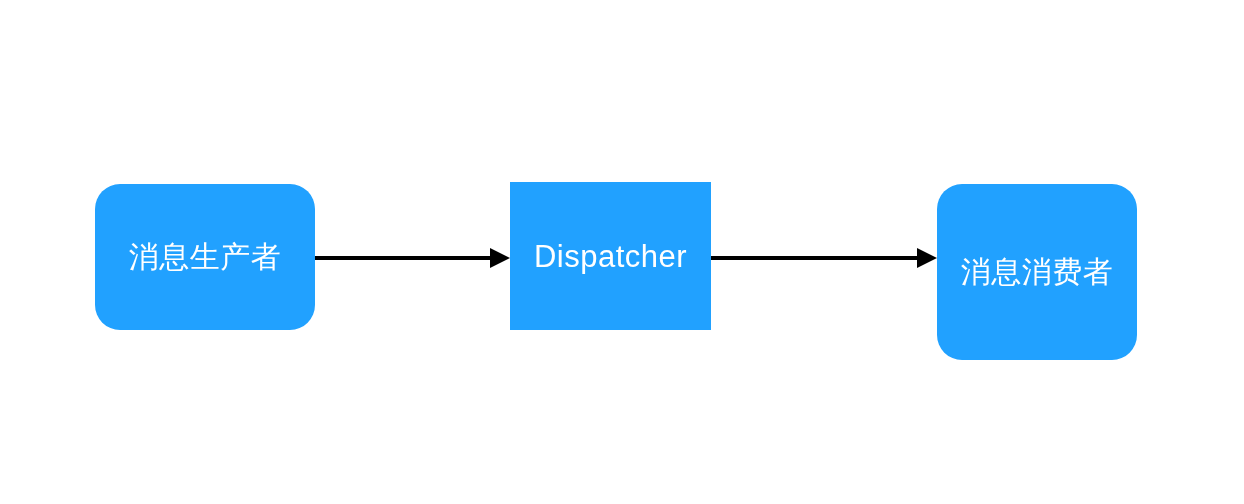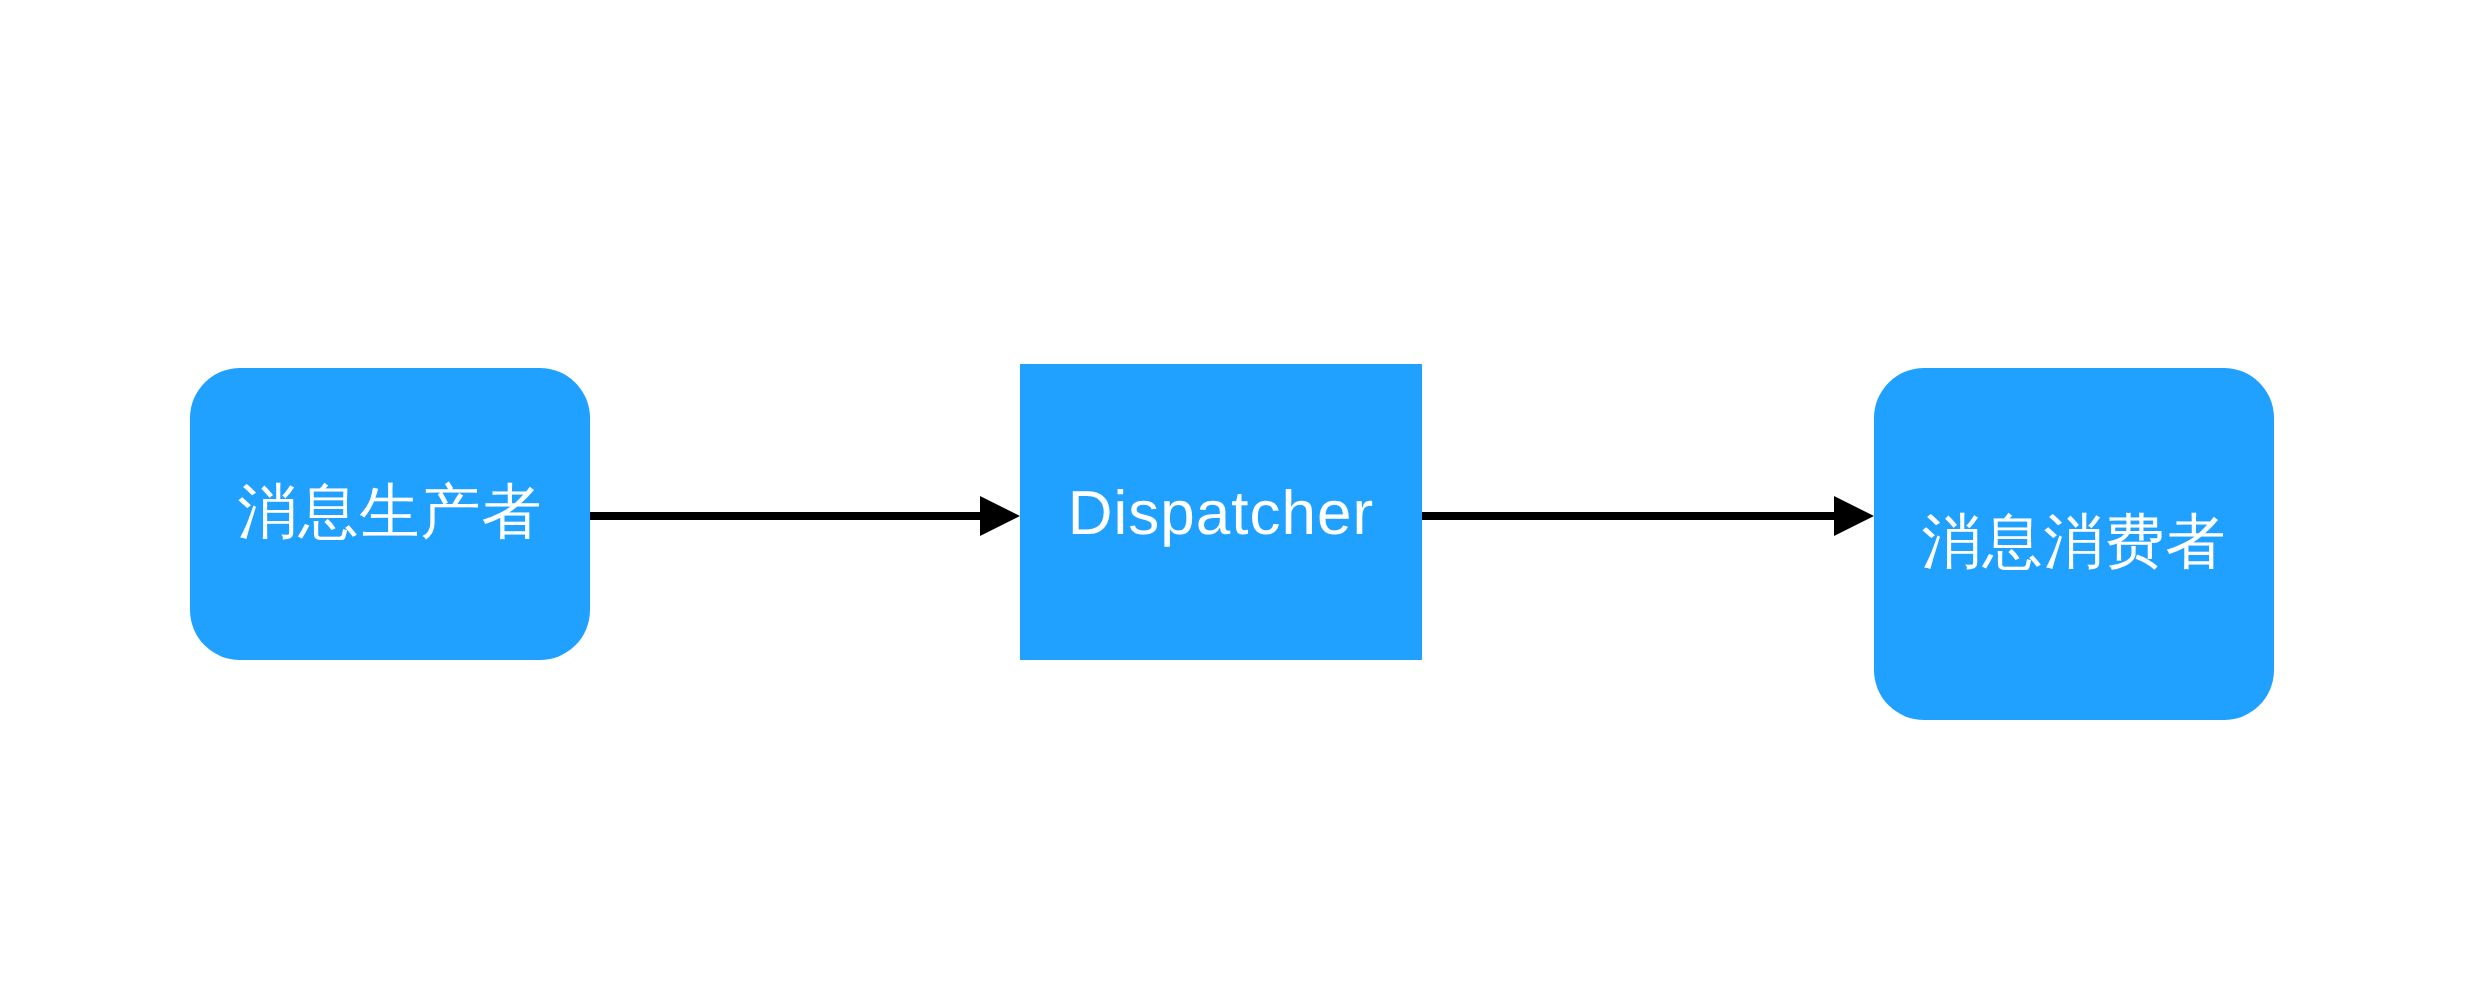--- a/index.html
+++ b/index.html
@@ -39,21 +39,21 @@
     border-radius: 0;
     text-align: right;
   }
   .node-label {
     display: block;
   }
   
   #node-producer {
     left: 95px;
     top: 184px;
-    width: 200px;
+    width: 220px;
     height: 146px;
   }
   #node-dispatcher {
     left: 510px;
     top: 182px;
     width: 201px;
     height: 148px;
     font-size: 31px;
   }
   #node-consumer {

